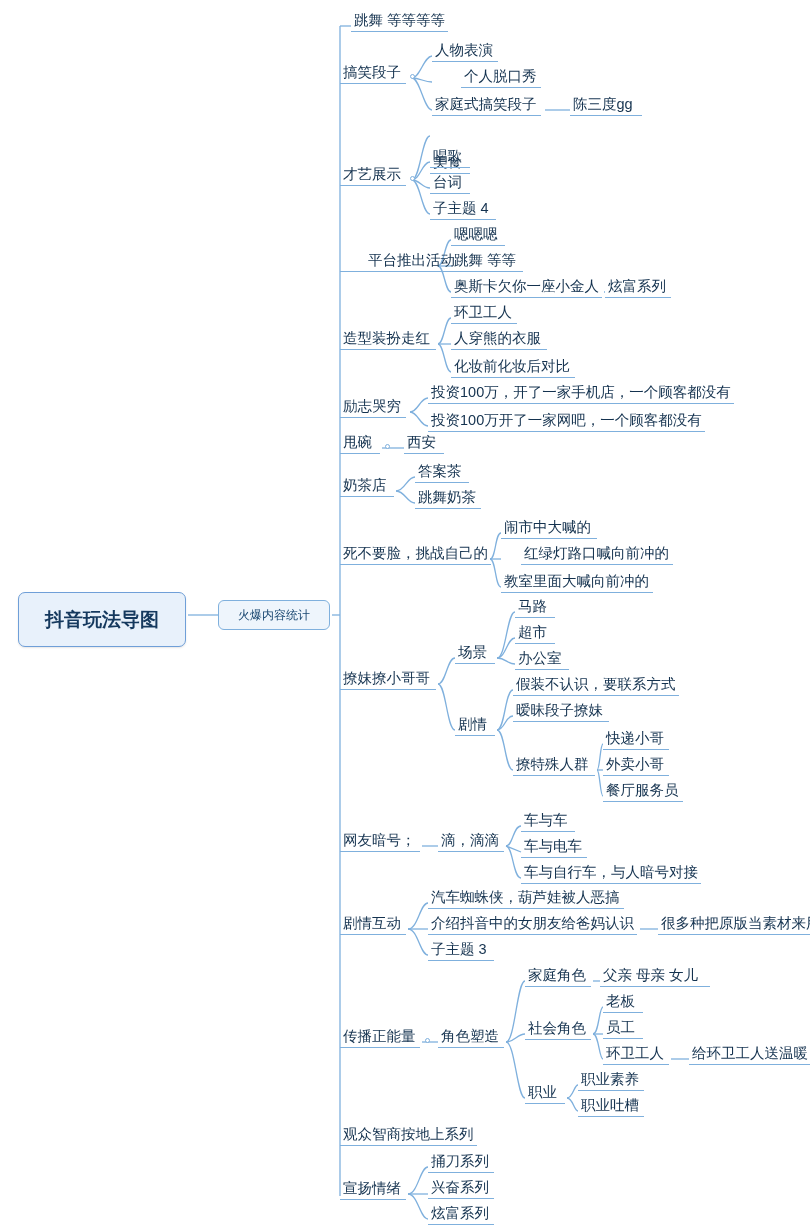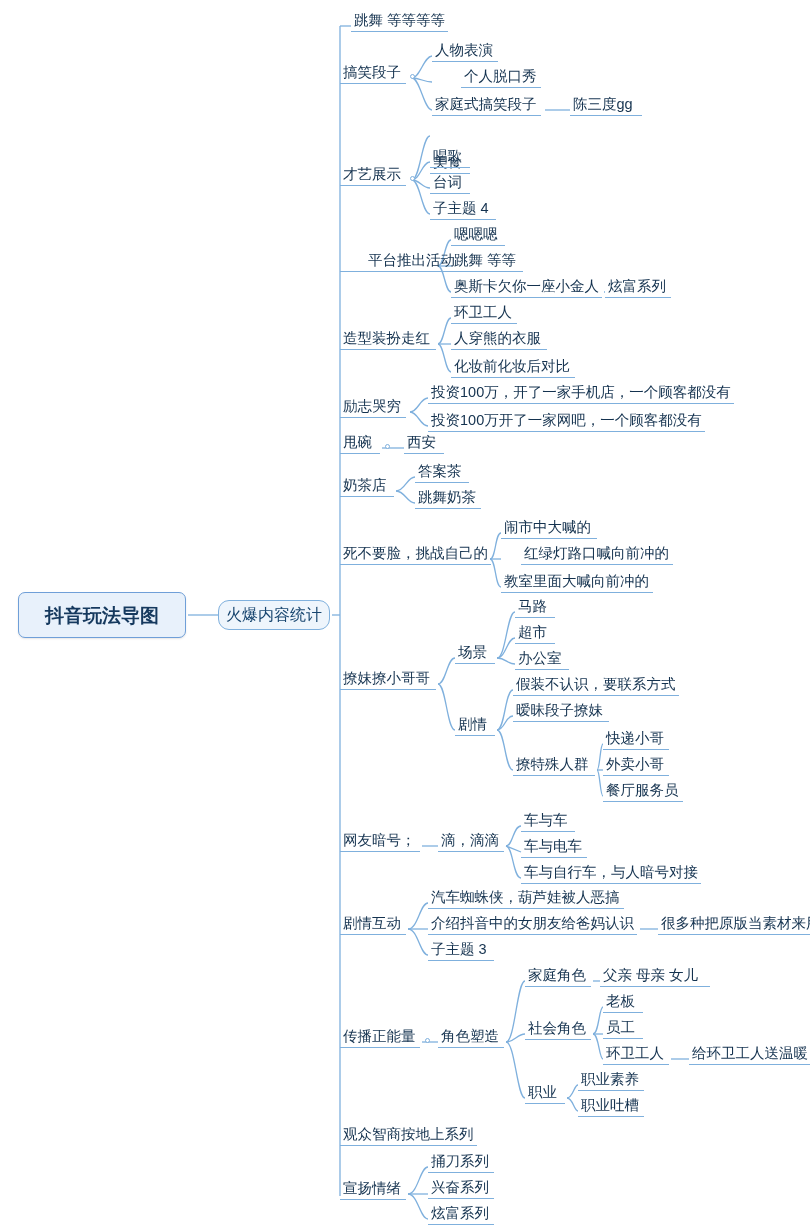--- a/index.html
+++ b/index.html
@@ -42,23 +42,23 @@
     padding: 10px 14px;
     font-size: 19px;
     font-weight: bold;
     color: #15395e;
     box-shadow: 0 1px 2px rgba(0,0,0,0.10);
   }
   
   .lvl1 {
     border: 1.2px solid #7fb0dd;
     background: #eef5fc;
-    border-radius: 11px;
+    border-radius: 6px;
     padding: 6px 9px;
-    font-size: 16px;
+    font-size: 12px;
     color: #17456f;
   }
   
   .leaf {
     font-size: 14.5px;
     color: #14324f;
     padding: 1px 3px 3px 3px;
     border-bottom: 1.6px solid #7fb0dd;
   }
   .dot {
@@ -172,21 +172,21 @@
 
       <path d="M567,1098 C573,1098 574,1085 578,1085"></path>
       <path d="M567,1098 C573,1098 574,1111 578,1111"></path>
 
       <path d="M408,1194 C418,1194 420,1167 428,1167"></path>
       <path d="M408,1194 L428,1194"></path>
       <path d="M408,1194 C418,1194 420,1219 428,1219"></path>
     </g>
   </svg>
 
-  <div class="node root" id="root-node" style="left: 18px; top: 592px; width: 168px; height: 46px; display: flex; align-items: center; justify-content: center;">
+  <div class="node root" id="root-node" style="left: 18px; top: 592px; width: 168px; height: 55px; display: flex; align-items: center; justify-content: center;">
     <span>抖音玩法导图</span>
   </div>
 
   <div class="node lvl1" id="branch-node" style="left: 218px; top: 600px; width: 112px; height: 30px; display: flex; align-items: center; justify-content: center;">
     <span>火爆内容统计</span>
   </div>
 
   <div id="nodes-container">
       <div class="node leaf" style="left: 351px; top: 12px; min-width: 86px;"><span>跳舞 等等等等</span></div>
       <div class="node leaf" style="left: 340px; top: 64px; min-width: 66px;"><span>搞笑段子</span></div>

